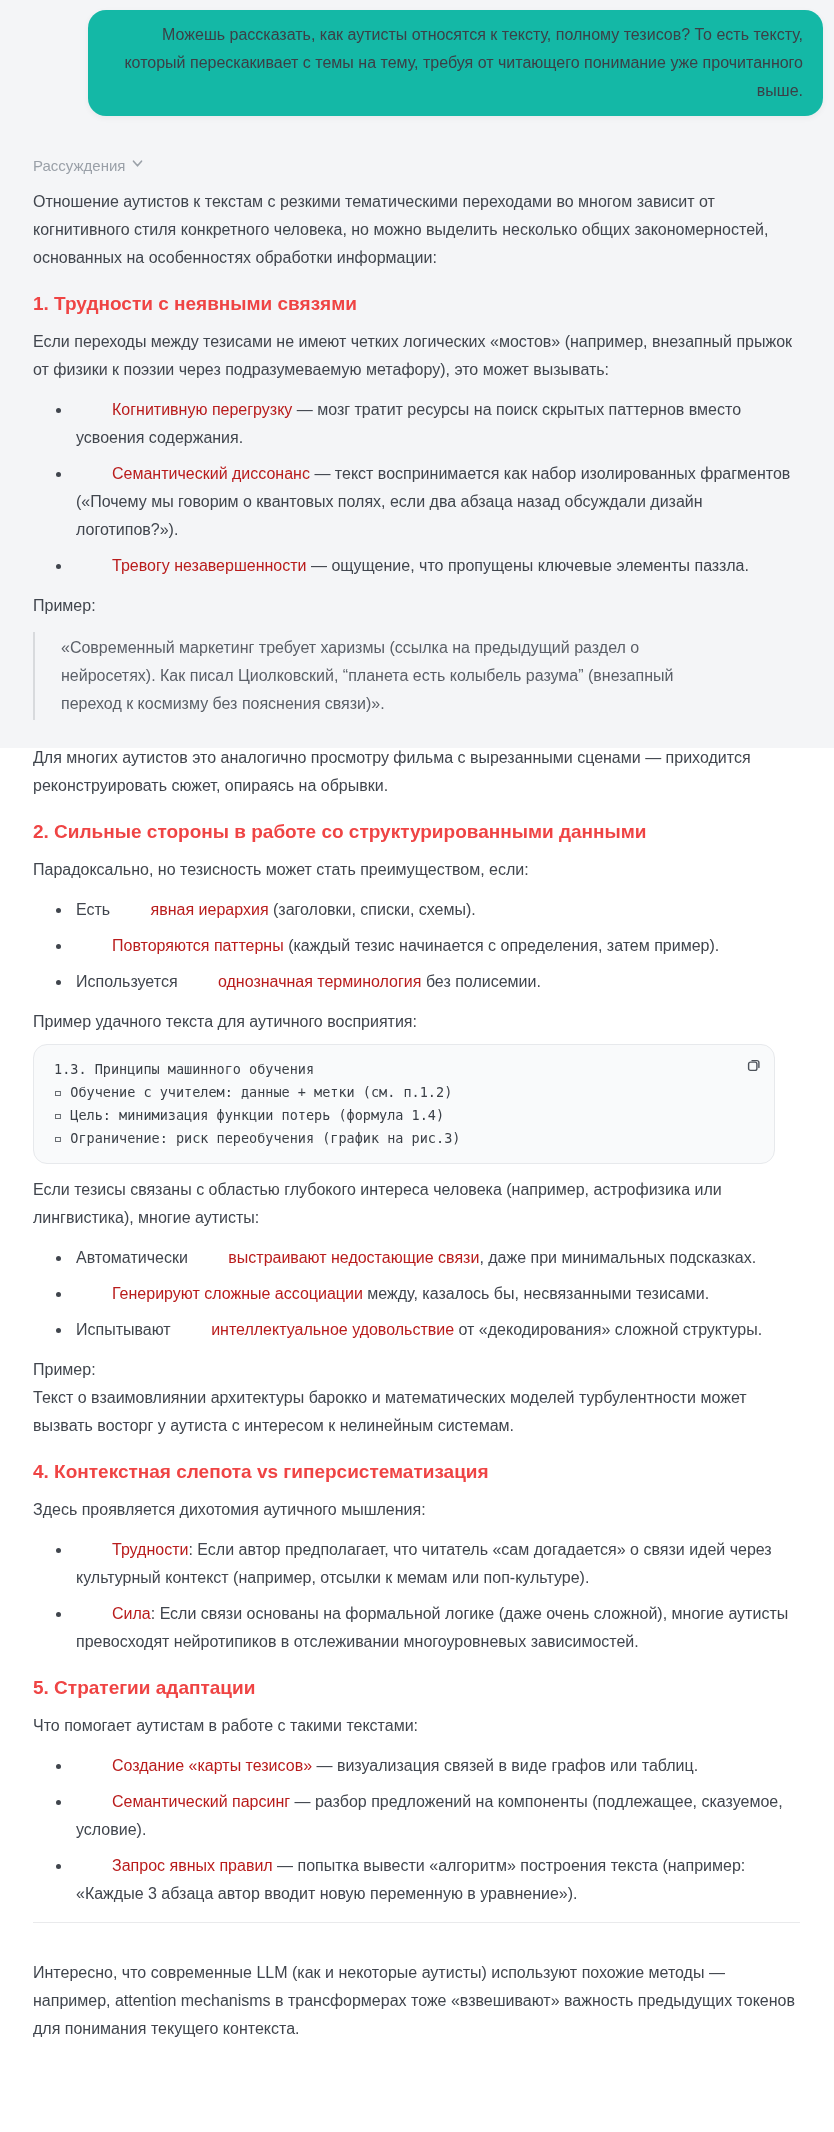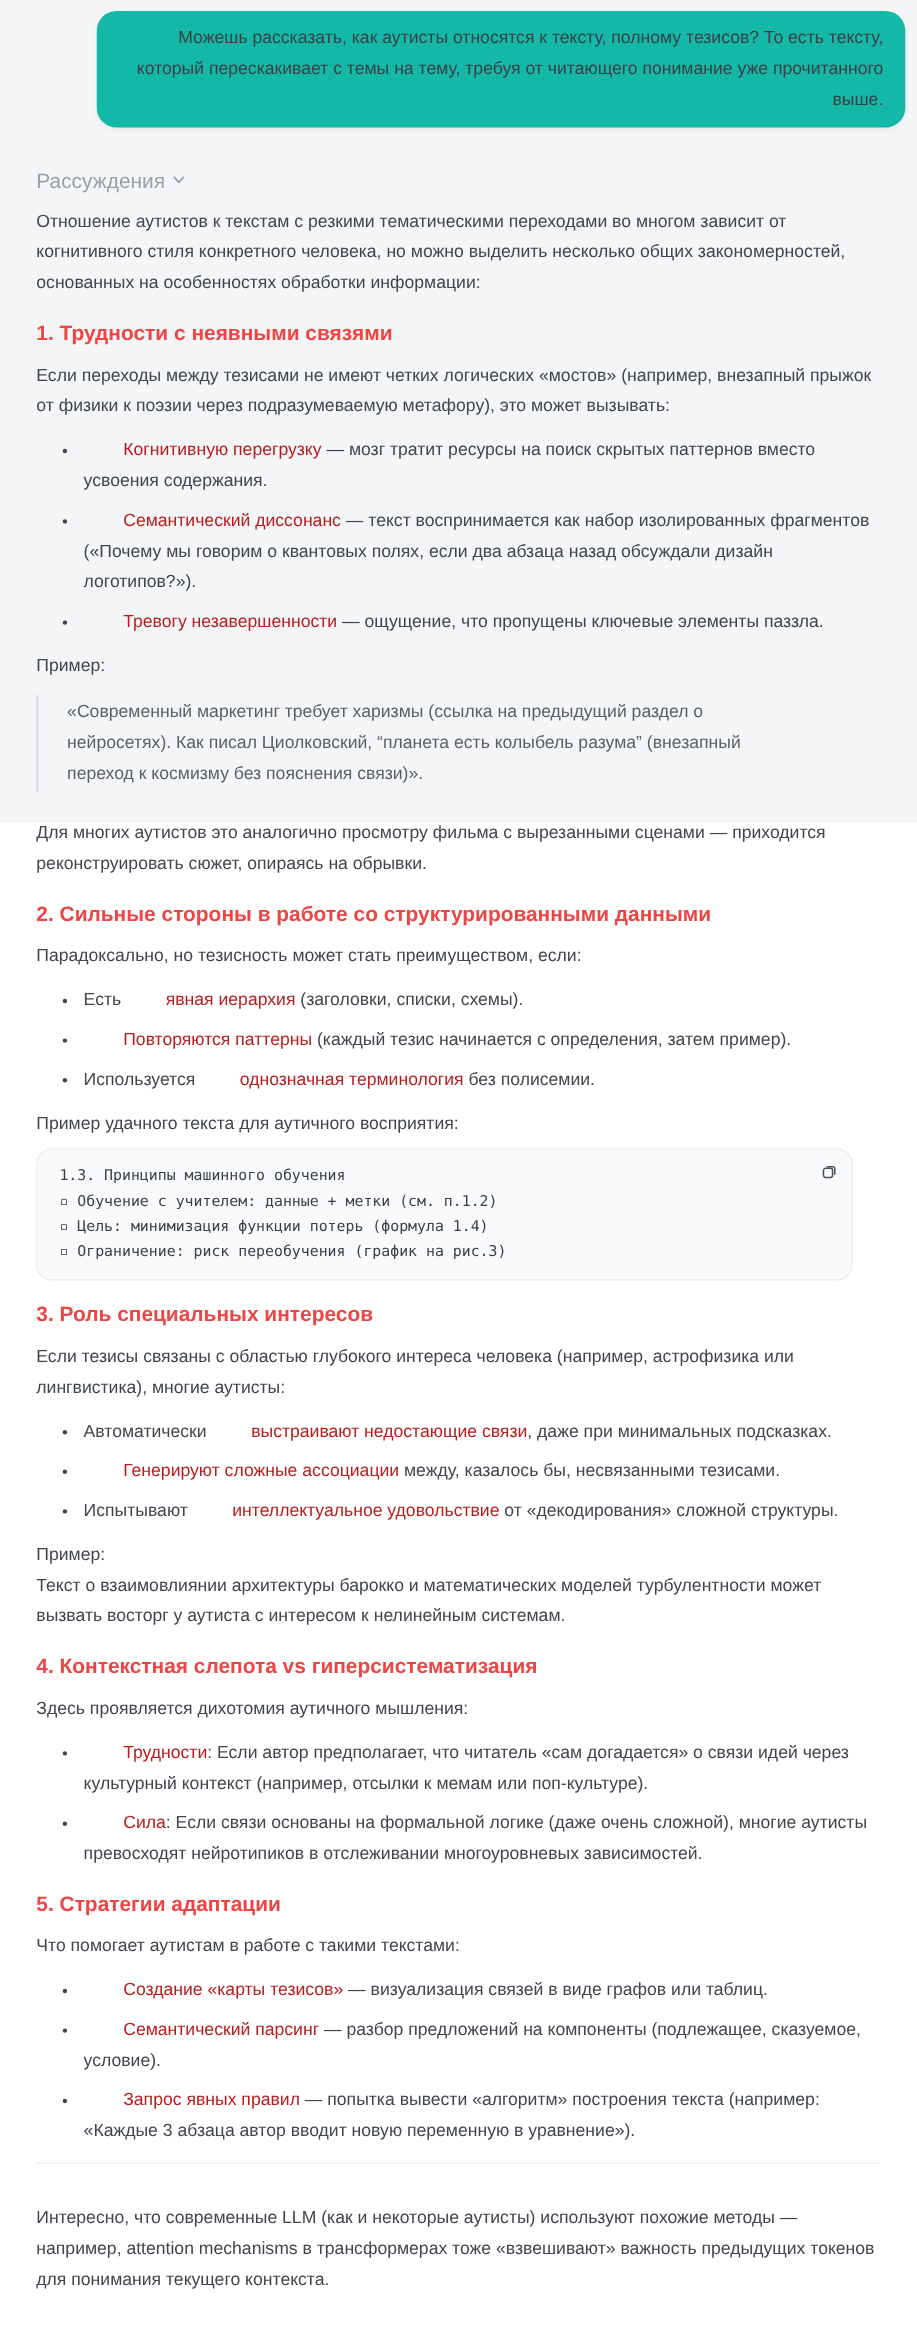--- a/index.html
+++ b/index.html
@@ -35,21 +35,21 @@
   }
 
   
   .content { padding: 0 34px 0 33px; }
 
   .reasoning-toggle {
     margin-top: 39px;
     display: inline-flex;
     align-items: flex-start;
     gap: 6px;
-    font-size: 19px;
+    font-size: 15px;
     line-height: 21px;
     color: #9aa0a8;
     cursor: pointer;
   }
   .reasoning-toggle svg { display: block; margin-top: 2px; }
 
   .answer p { margin-top: 12px; line-height: 28px; }
   .answer p.after-quote { margin-top: 24px; }
   .answer h3 {
     margin-top: 20px;
@@ -146,21 +146,20 @@
         <li><span></span><strong>Повторяются паттерны</strong><span> (каждый тезис начинается с определения, затем пример).</span></li>
         <li><span>Используется </span><strong>однозначная терминология</strong><span> без полисемии.</span></li>
       </ul>
       <p>Пример удачного текста для аутичного восприятия:</p>
 
       <div class="code-block"><span class="block">1.3. Принципы машинного обучения</span><span class="block">▫ Обучение с учителем: данные + метки (см. п.1.2)</span><span class="block">▫ Цель: минимизация функции потерь (формула 1.4)</span><span class="block">▫ Ограничение: риск переобучения (график на рис.3)</span><button class="copy-btn"><span><svg width="16" height="16" viewBox="0 0 16 16">
                 <path d="M6 3.6 H11 a1.9 1.9 0 0 1 1.9 1.9 V10.5" fill="none" stroke="#4d525a" stroke-width="1.4" stroke-linecap="round"></path>
                 <rect x="2.6" y="5.1" width="8.3" height="8.3" rx="1.9" fill="#f9fafb" stroke="#4d525a" stroke-width="1.4"></rect>
               </svg></span></button></div>
 
-      <h3>3. Роль специальных интересов</h3>
       <p>Если тезисы связаны с областью глубокого интереса человека (например, астрофизика или лингвистика), многие аутисты:</p>
       <ul>
         <li><span>Автоматически </span><strong>выстраивают недостающие связи</strong><span>, даже при минимальных подсказках.</span></li>
         <li><span></span><strong>Генерируют сложные ассоциации</strong><span> между, казалось бы, несвязанными тезисами.</span></li>
         <li><span>Испытывают </span><strong>интеллектуальное удовольствие</strong><span> от «декодирования» сложной структуры.</span></li>
       </ul>
       <p>
           <span class="block">Пример:</span>
           <span class="block">Текст о взаимовлиянии архитектуры барокко и математических моделей турбулентности может вызвать восторг у аутиста с интересом к нелинейным системам.</span>
         </p>

